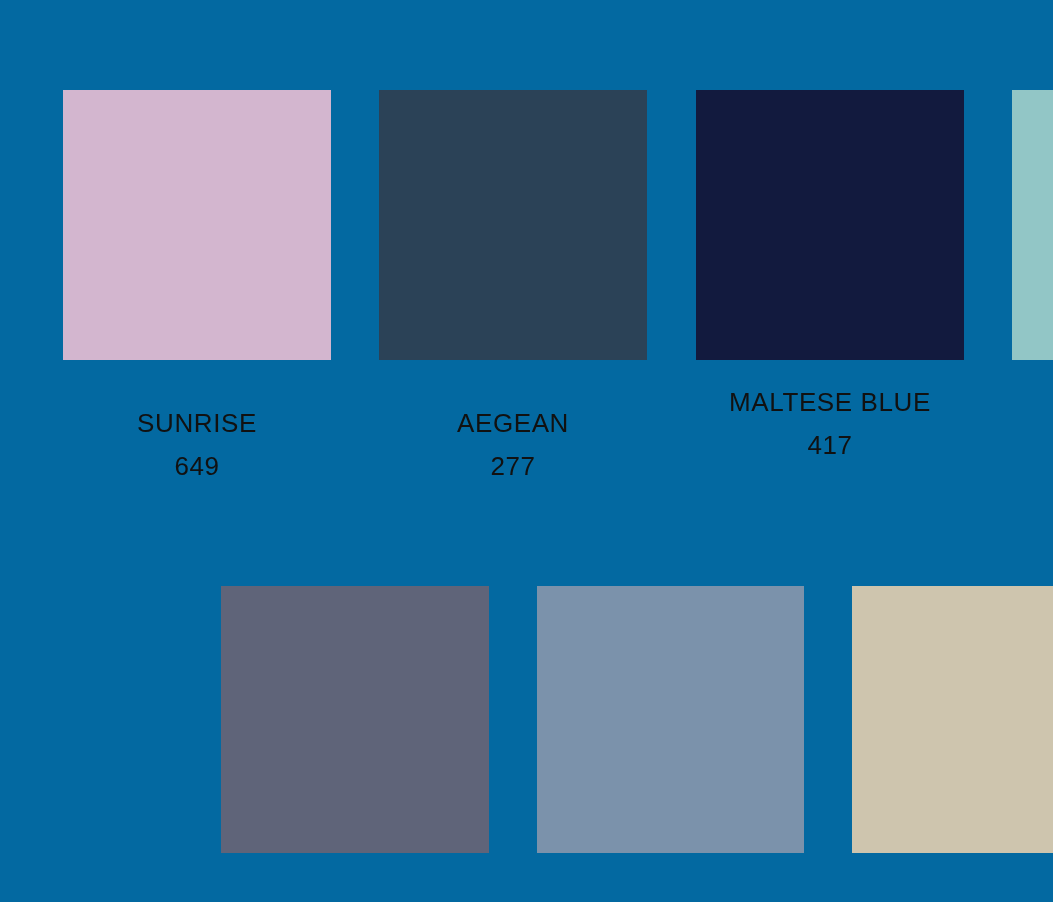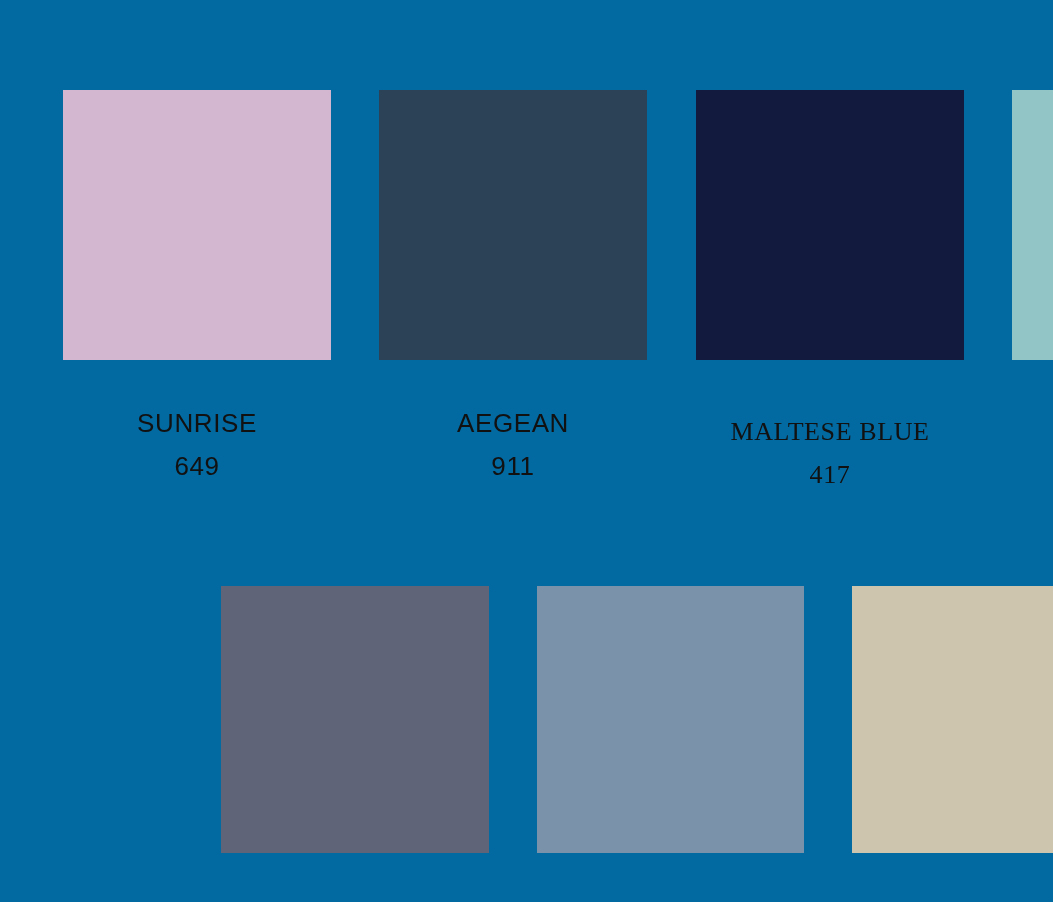--- a/index.html
+++ b/index.html
@@ -66,21 +66,21 @@
   <div class="swatch" style="left: 537px; top: 586px; width: 267px; height: 267px; background: rgb(123, 146, 171);"></div>
   <div class="swatch" style="left: 852px; top: 586px; width: 201px; height: 267px; background: rgb(206, 197, 174);"></div>
 
   <div class="caption" style="left: -13px; top: 410px; width: 420px;">
     <span class="name">SUNRISE</span>
     <span class="code">649</span>
   </div>
 
   <div class="caption" style="left: 303px; top: 410px; width: 420px;">
     <span class="name">AEGEAN</span>
-    <span class="code">911</span>
+    <span class="code">277</span>
   </div>
 
-  <div class="caption" style="left: 620px; top: 419px; width: 420px; font-family: Liberation Serif, serif;">
+  <div class="caption" style="left: 620px; top: 389px; width: 420px;">
     <span class="name">MALTESE BLUE</span>
     <span class="code">417</span>
   </div>
 
 </div>
 
 </body></html>

